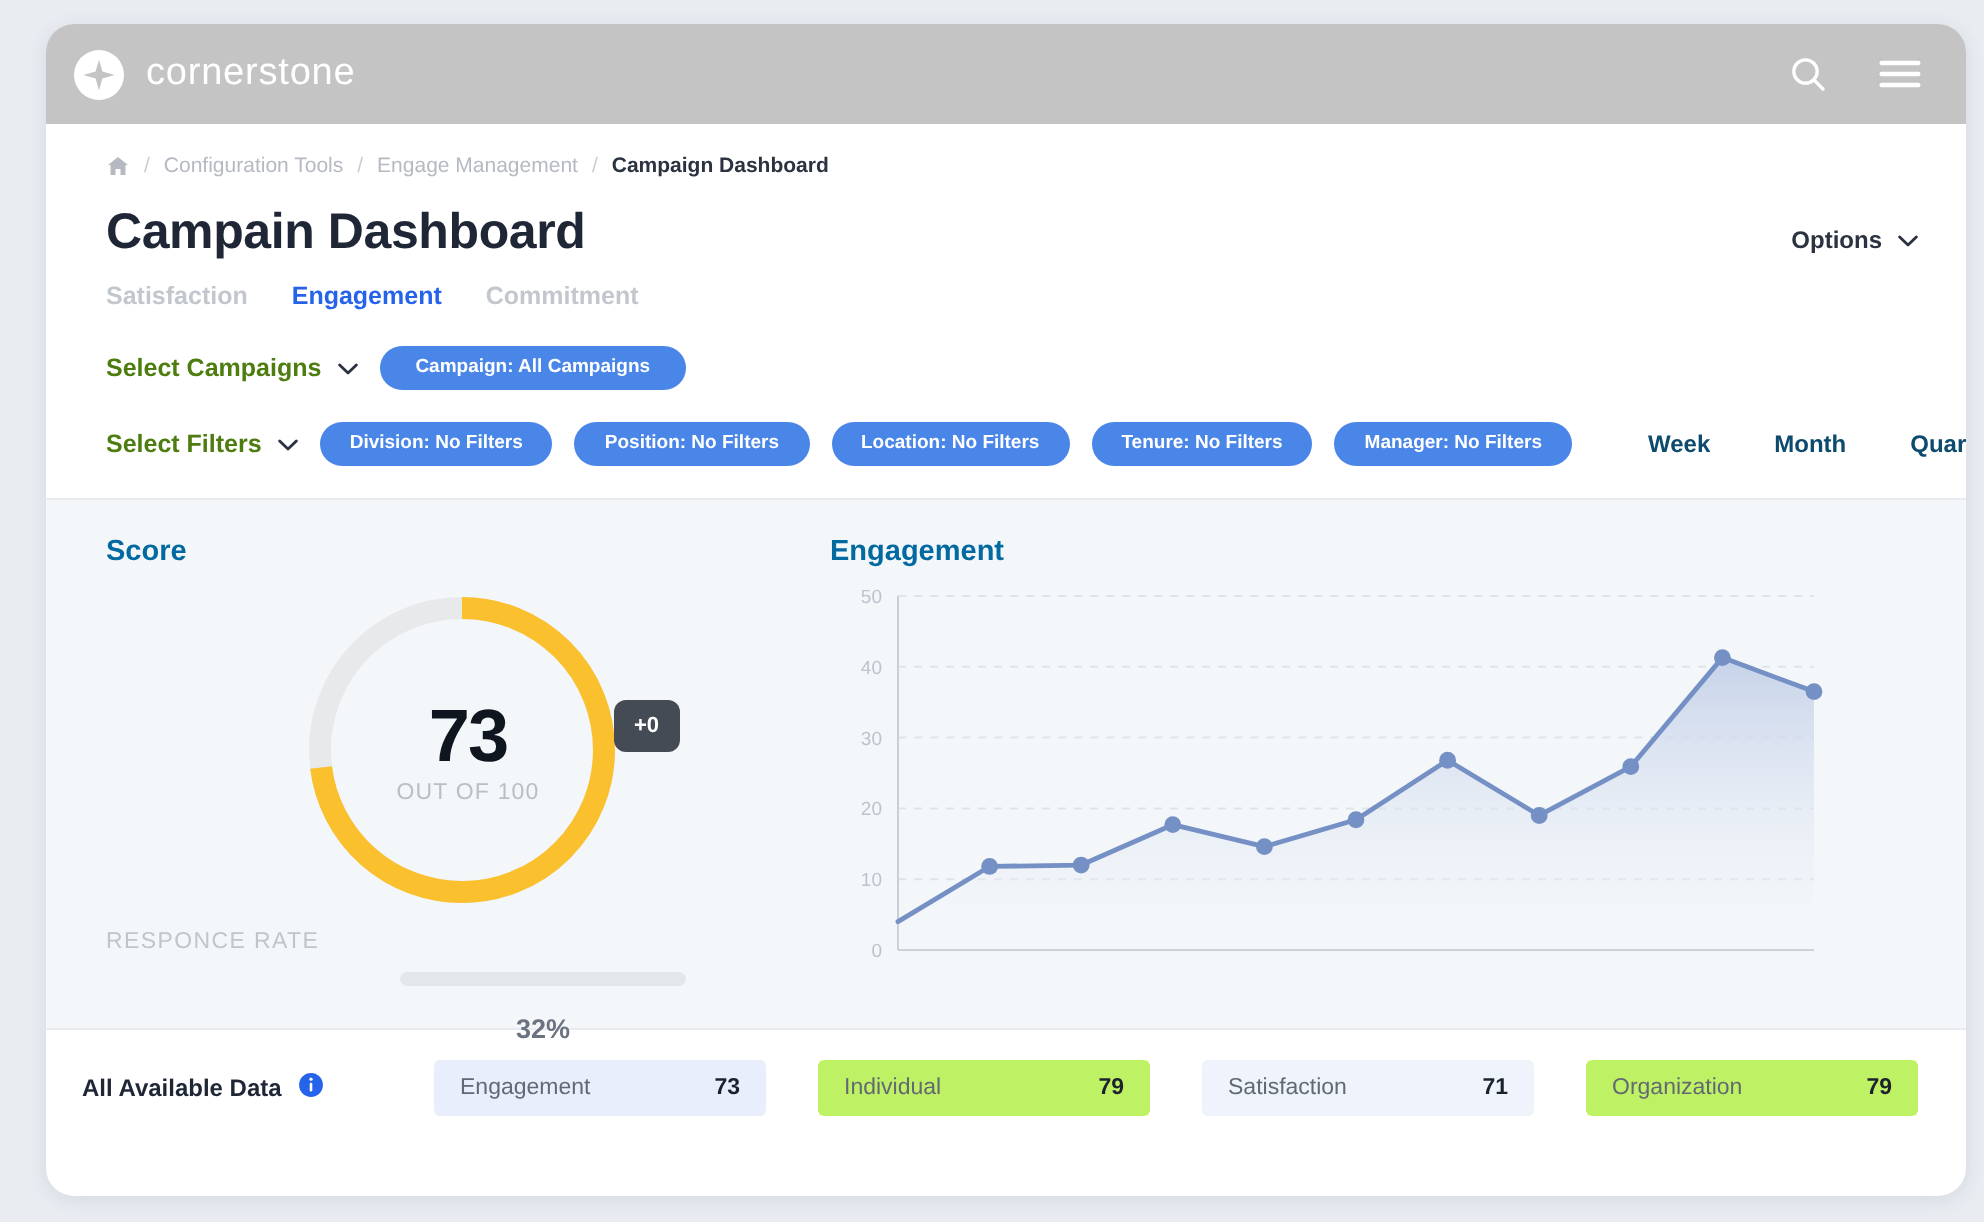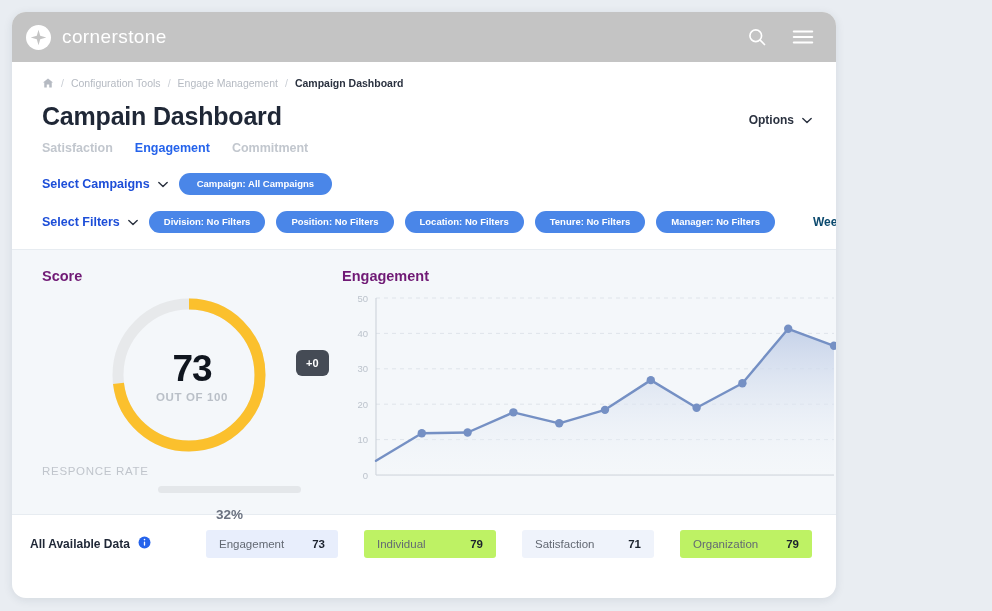--- a/index.html
+++ b/index.html
@@ -9,23 +9,23 @@
   body {
     width: 992px;
     height: 611px;
     background: #e9edf2;
     font-family: "Liberation Sans", sans-serif;
     -webkit-font-smoothing: antialiased;
     overflow: hidden;
   }
   .app-frame {
     position: absolute;
-    left: 12px;
+    left: 23px;
     top: 12px;
-    width: 824px;
+    width: 960px;
     height: 586px;
     background: #ffffff;
     border-radius: 14px;
     overflow: hidden;
     box-shadow: 0 2px 10px rgba(30,45,70,0.10);
   }
 
   
   .topbar {
     height: 50px;
@@ -97,21 +97,21 @@
   
   .filters { padding: 18px 24px 0 30px; }
   .filter-row {
     display: flex;
     align-items: center;
     gap: 11px;
     margin-bottom: 13px;
   }
   .dd {
     display: flex; align-items: center; gap: 8px;
-    font-size: 12.5px; font-weight: 700; color: #1d4ed8;
+    font-size: 12.5px; font-weight: 700; color: #4d7c0f;
     cursor: pointer; white-space: nowrap;
   }
   .chip {
     background: #4a86e8;
     color: #ffffff;
     border-radius: 999px;
     padding: 5px 15px 6px;
     font-size: 9.5px;
     font-weight: 600;
     white-space: nowrap;
@@ -133,21 +133,21 @@
     background: #f4f7fa;
     border-top: 1px solid #e7ecf1;
     border-bottom: 1px solid #e7ecf1;
     height: 266px;
     display: flex;
     box-sizing: border-box;
   }
   .panel-left { width: 392px; padding: 18px 0 0 30px; box-sizing: border-box; }
   .panel-right { flex: 1; padding: 18px 28px 0 0; box-sizing: border-box; }
   .panel-heading {
-    font-size: 14.5px; font-weight: 700; color: #701a75; margin: 0 0 4px 0;
+    font-size: 14.5px; font-weight: 700; color: #0369a1; margin: 0 0 4px 0;
   }
 
   
   .gauge-wrap {
     position: relative;
     height: 175px;
     display: flex; align-items: center; justify-content: center;
     margin-top: 2px;
   }
   .gauge-center {
@@ -157,21 +157,21 @@
     text-align: center;
     pointer-events: none;
     width: 300px;
     margin: 0 auto;
   }
   .gauge-score {
     font-size: 37px; font-weight: 700; color: #10161f; line-height: 1;
     letter-spacing: -1px;
   }
   .gauge-sub {
-    font-size: 11.5px; color: #b9bfc7; letter-spacing: 0.6px; margin-top: 4px; font-weight: bold;
+    font-size: 11.5px; color: #b9bfc7; letter-spacing: 0.6px; margin-top: 4px;
   }
   .delta-badge {
     position: absolute;
     left: 254px; top: 62px;
     background: #454b55;
     color: #ffffff;
     border-radius: 6px;
     font-size: 11px; font-weight: 700;
     padding: 7px 10px;
   }

